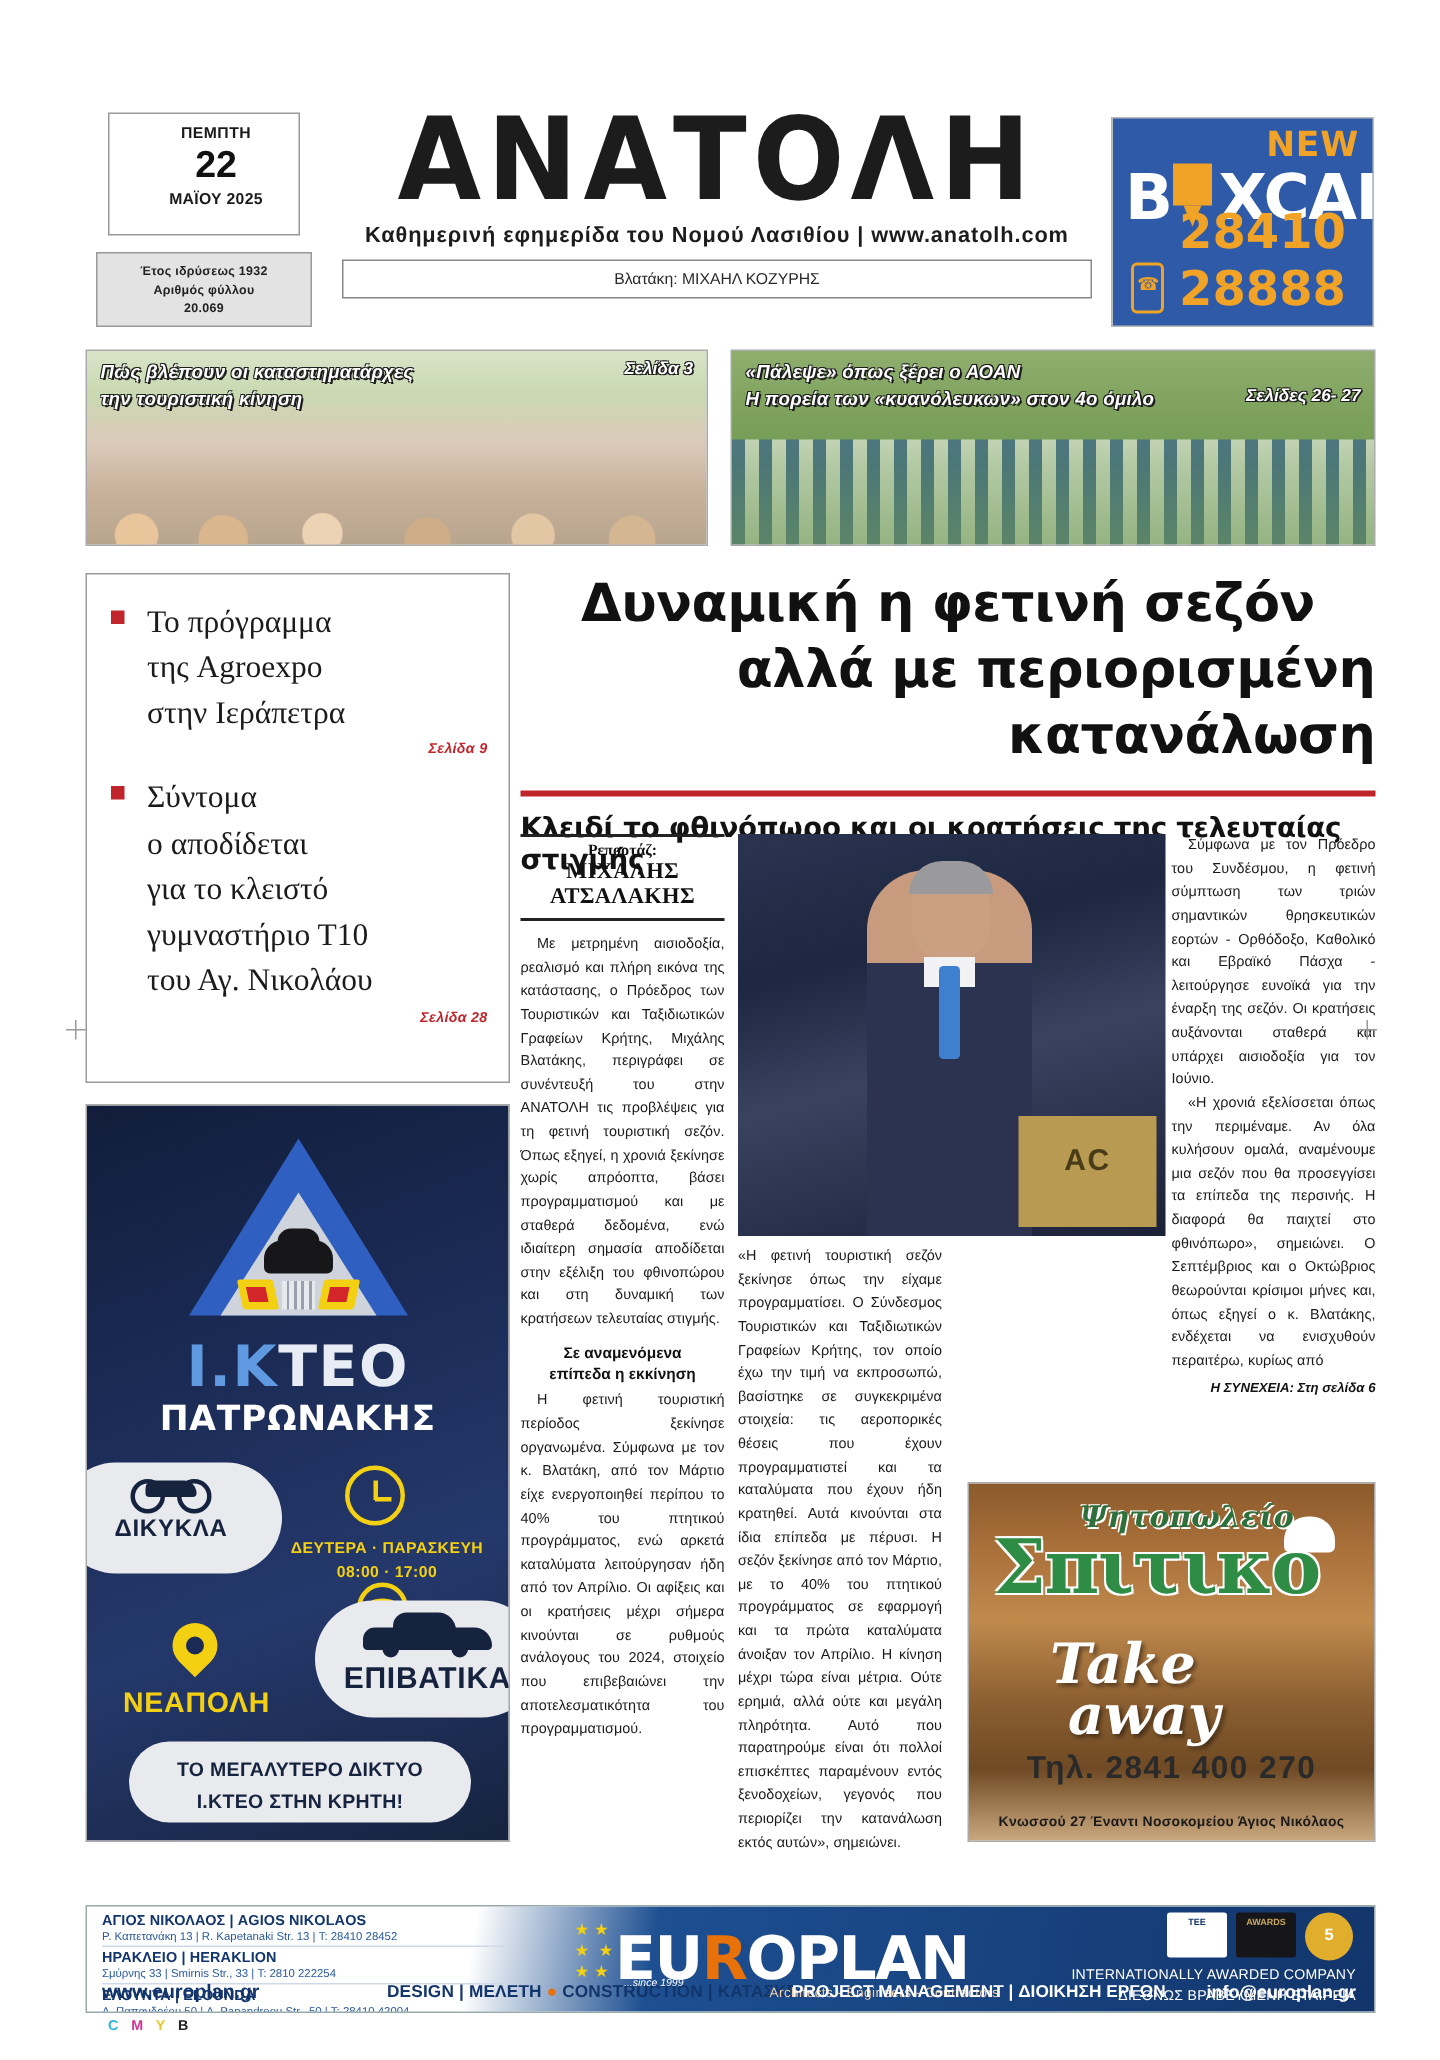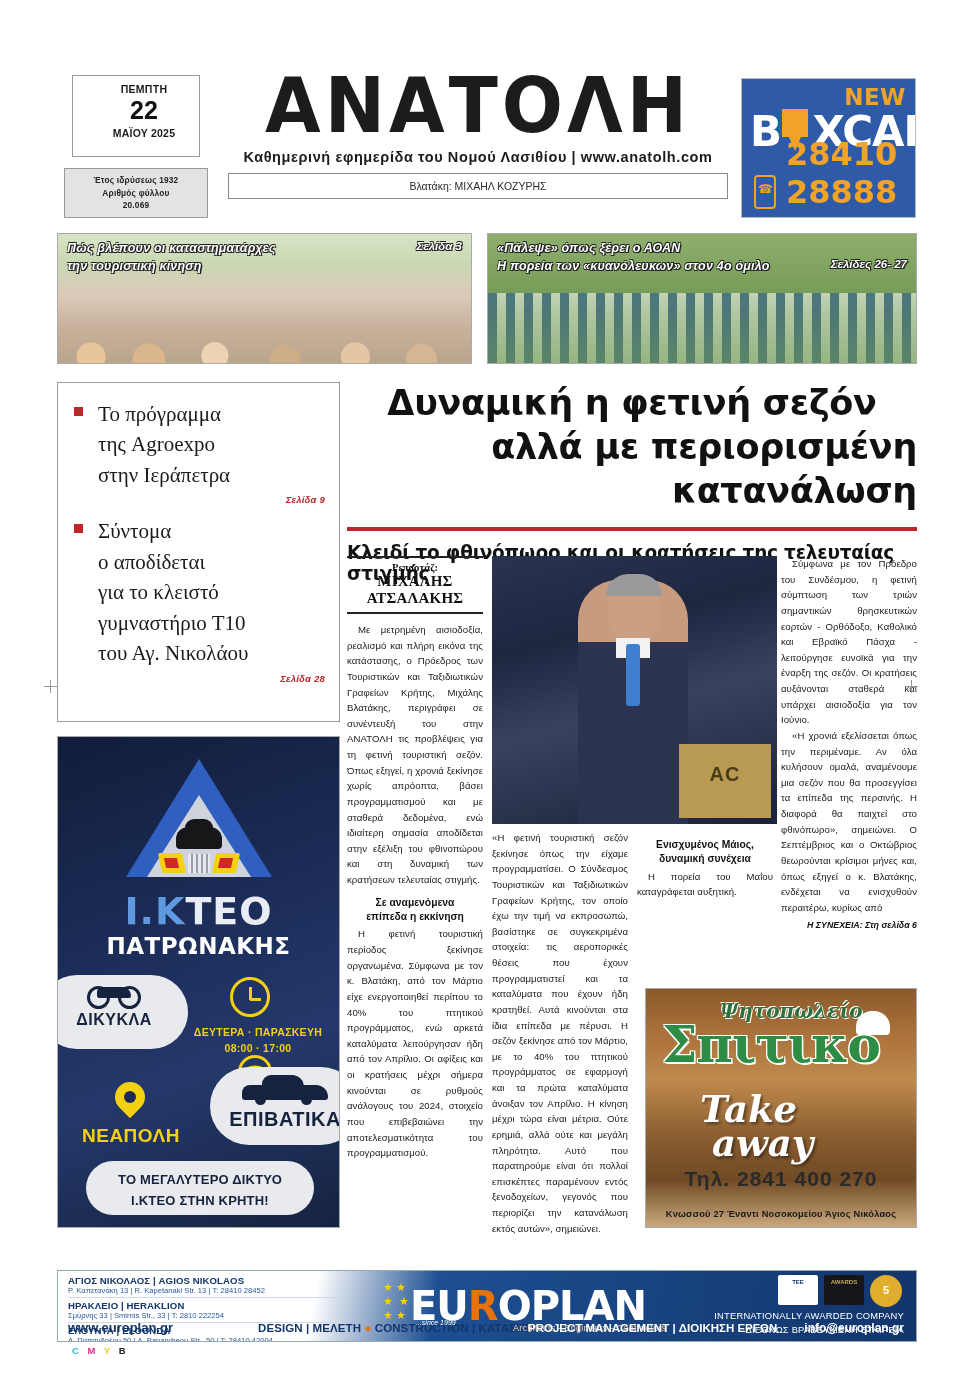--- a/index.html
+++ b/index.html
@@ -613,28 +613,20 @@
         <span class="ph-person"></span>
         <span class="ph-head"></span>
         <span class="ph-hair"></span>
         <span class="ph-shirt"></span>
         <span class="ph-tie"></span>
         <span class="ph-badge"></span>
       </div>
       <p class="body-p noind">«Η φετινή τουριστική σεζόν ξεκίνησε όπως την είχαμε προγραμματίσει. Ο Σύνδεσμος Τουριστικών και Ταξιδιωτικών Γραφείων Κρήτης, τον οποίο έχω την τιμή να εκπροσωπώ, βασίστηκε σε συγκεκριμένα στοιχεία: τις αεροπορικές θέσεις που έχουν προγραμματιστεί και τα καταλύματα που έχουν ήδη κρατηθεί. Αυτά κινούνται στα ίδια επίπεδα με πέρυσι. Η σεζόν ξεκίνησε από τον Μάρτιο, με το 40% του πτητικού προγράμματος σε εφαρμογή και τα πρώτα καταλύματα άνοιξαν τον Απρίλιο. Η κίνηση μέχρι τώρα είναι μέτρια. Ούτε ερημιά, αλλά ούτε και μεγάλη πληρότητα. Αυτό που παρατηρούμε είναι ότι πολλοί επισκέπτες παραμένουν εντός ξενοδοχείων, γεγονός που περιορίζει την κατανάλωση εκτός αυτών», σημειώνει.</p>
     </div>
 
-    <div class="col c3">
-      <div style="height:274px;"></div>
-      <div class="sec-head">
-        <div>Ενισχυμένος Μάιος,</div>
-        <div>δυναμική συνέχεια</div>
-      </div>
-      <p class="body-p">Η πορεία του Μαΐου καταγράφεται αυξητική.</p>
-    </div>
 
     <div class="col c4">
       <p class="body-p">Σύμφωνα με τον Πρόεδρο του Συνδέσμου, η φετινή σύμπτωση των τριών σημαντικών θρησκευτικών εορτών - Ορθόδοξο, Καθολικό και Εβραϊκό Πάσχα - λειτούργησε ευνοϊκά για την έναρξη της σεζόν. Οι κρατήσεις αυξάνονται σταθερά και υπάρχει αισιοδοξία για τον Ιούνιο.</p>
       <p class="body-p">«Η χρονιά εξελίσσεται όπως την περιμέναμε. Αν όλα κυλήσουν ομαλά, αναμένουμε μια σεζόν που θα προσεγγίσει τα επίπεδα της περσινής. Η διαφορά θα παιχτεί στο φθινόπωρο», σημειώνει. Ο Σεπτέμβριος και ο Οκτώβριος θεωρούνται κρίσιμοι μήνες και, όπως εξηγεί ο κ. Βλατάκης, ενδέχεται να ενισχυθούν περαιτέρω, κυρίως από</p>
       <div class="cont-note">Η ΣΥΝΕΧΕΙΑ: Στη σελίδα 6</div>
     </div>
   </div>
 
   <div class="spitiko">
     <div class="sp-psito">Ψητοπωλείο</div>

